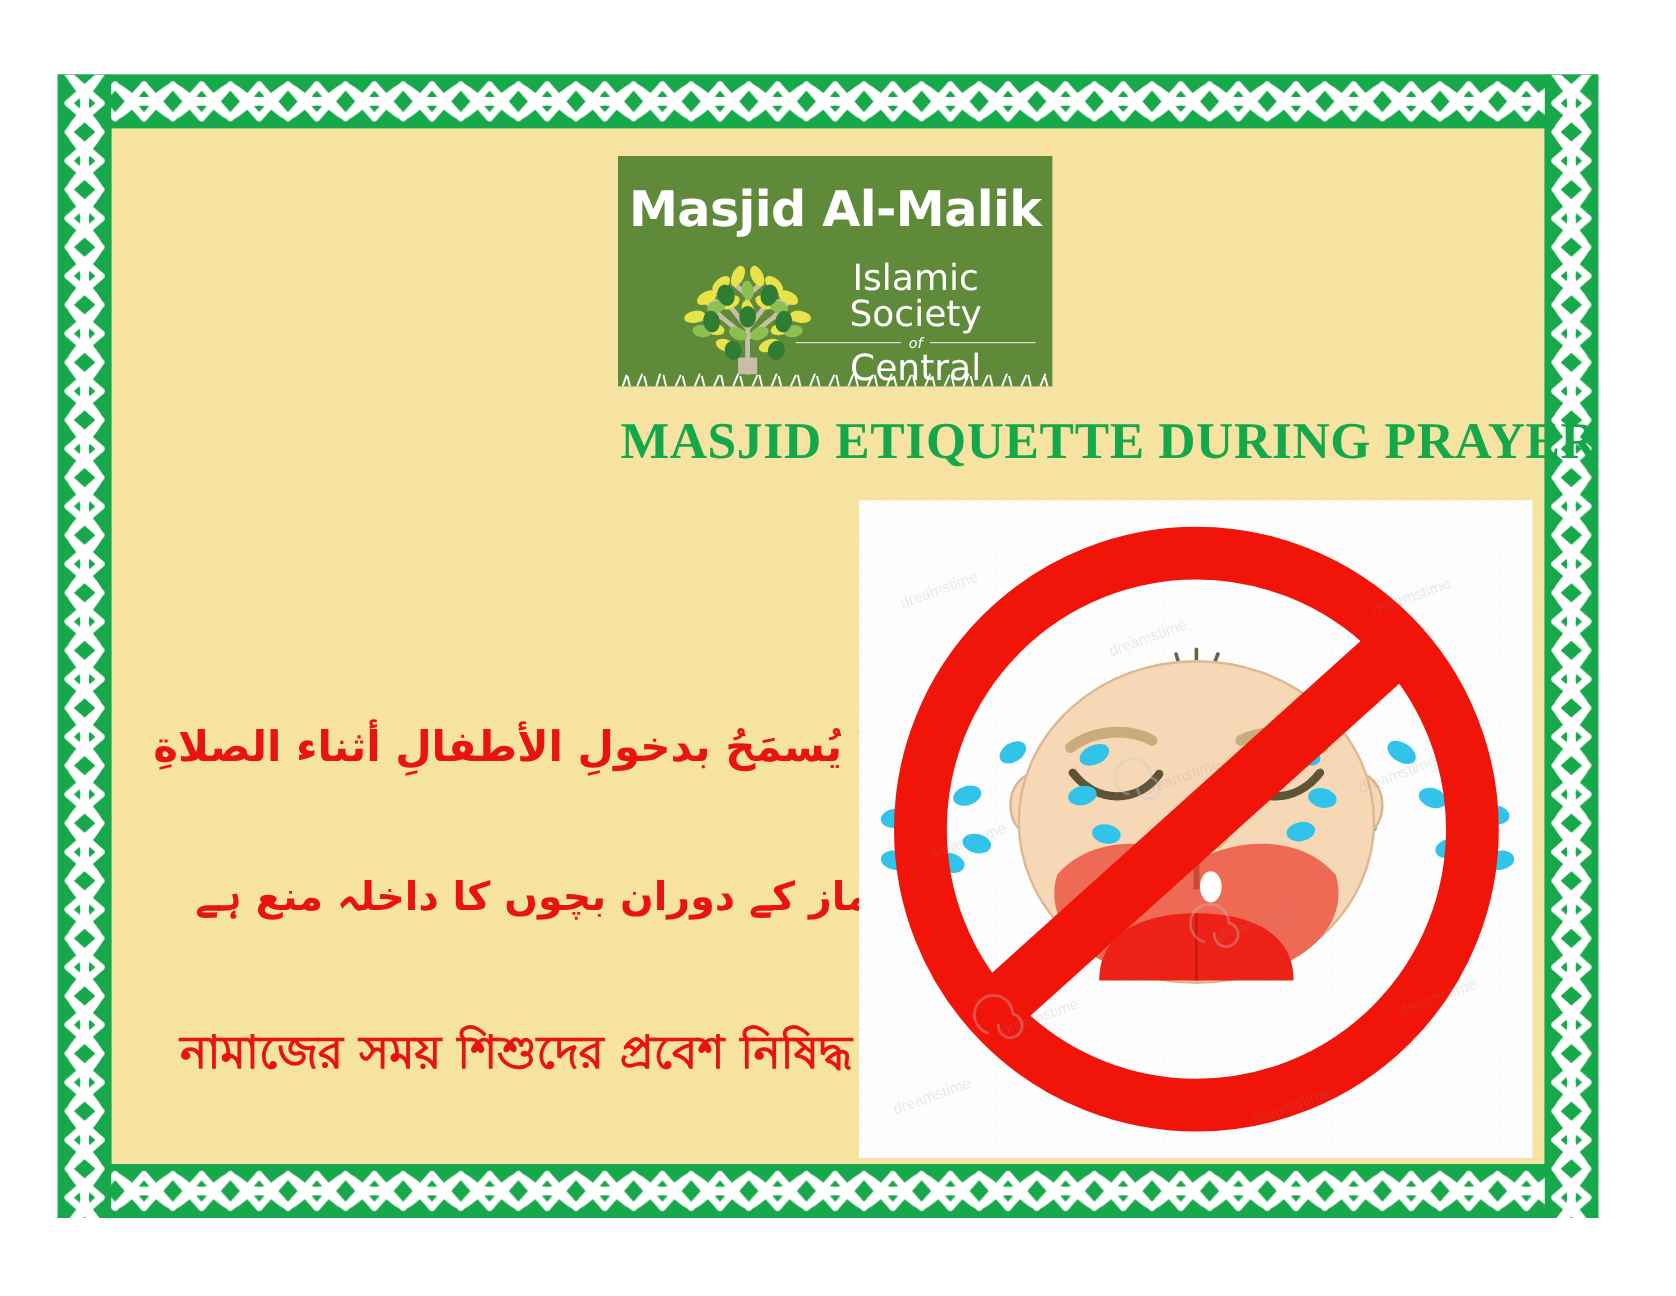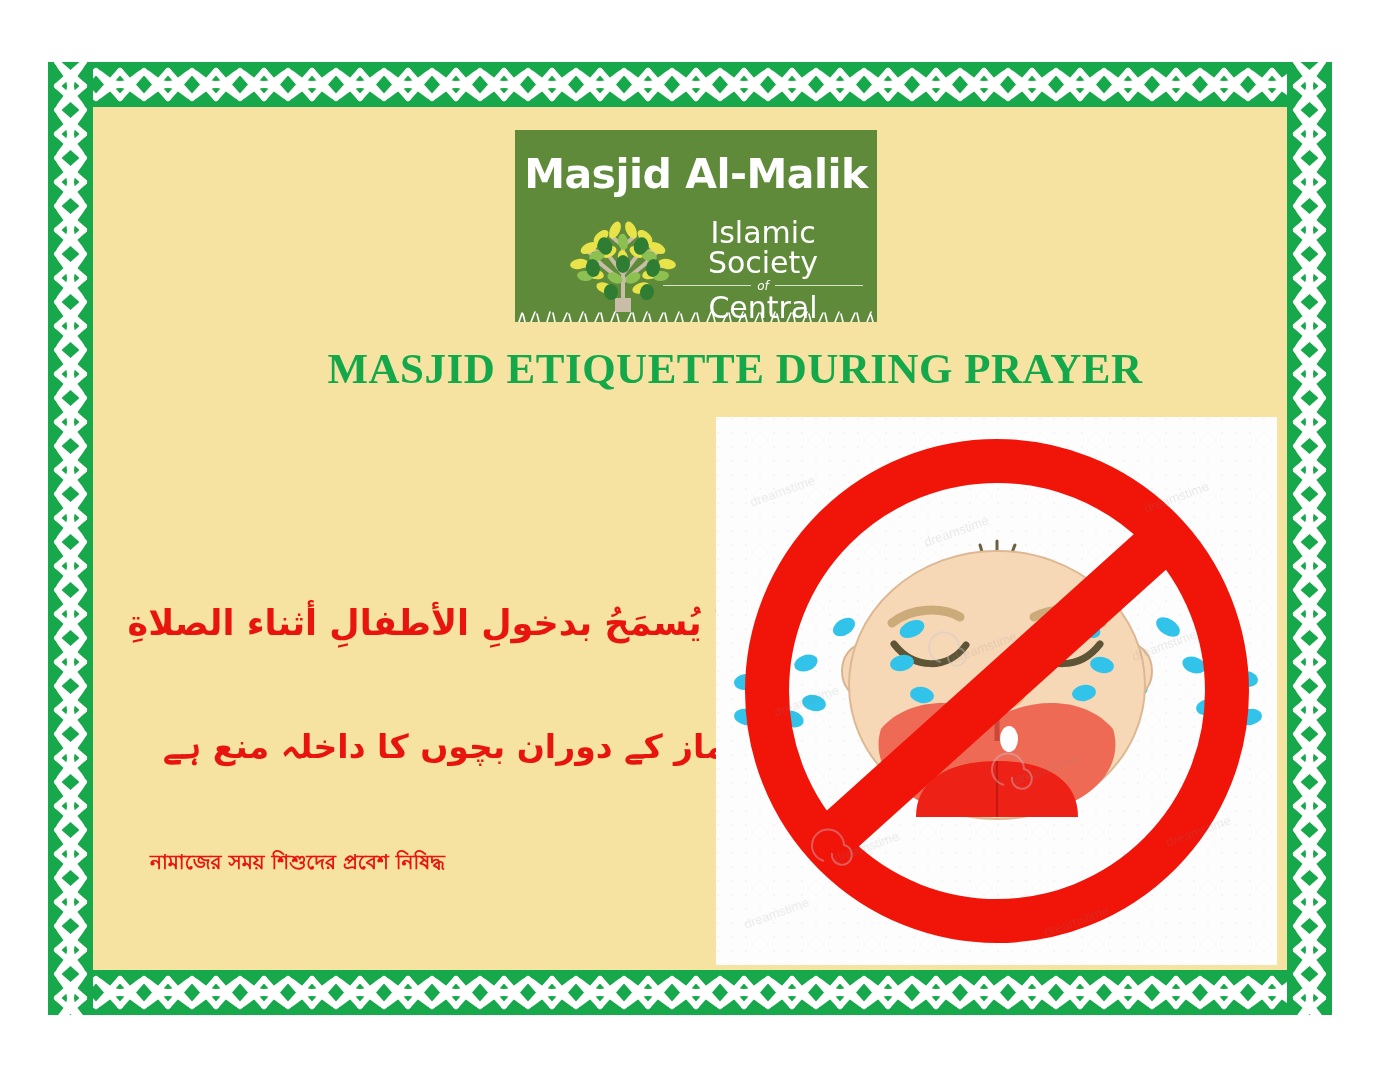--- a/index.html
+++ b/index.html
@@ -100,21 +100,21 @@
     position: absolute;
     left: 0; right: 0; bottom: 0; height: 16px;
   }
 
   
   #page-title {
     position: absolute;
     left: 45px;
     top: 237px;
     width: 1194px;
-    text-align: center;
+    text-align: right;
     color: #14a84b;
     font-family: "Liberation Serif", serif;
     font-weight: bold;
     font-size: 43px;
     letter-spacing: 0.5px;
   }
 
   .msg {
     position: absolute;
     left: 57px;
@@ -140,21 +140,21 @@
     top: 620px;
     font-family: "DejaVu Sans", sans-serif;
     font-size: 33px;
     direction: rtl;
     width: 590px;
     text-align: right;
   }
   #msg-bn {
     top: 740px;
     font-family: "DejaVu Sans", sans-serif;
-    font-size: 20px;
+    font-size: 38px;
   }
 
   
   #no-baby-image {
     position: absolute;
     left: 623px;
     top: 310px;
     width: 561px;
     height: 548px;
     background: #fdfdfd;

